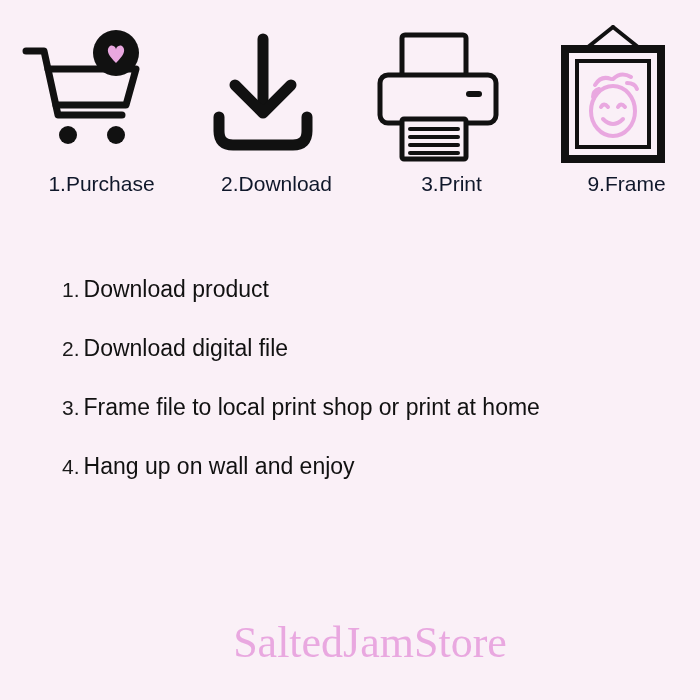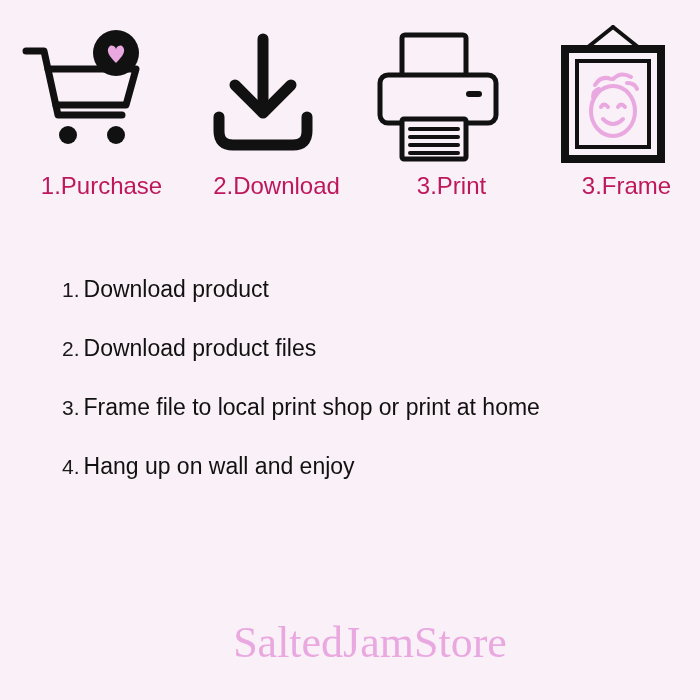--- a/index.html
+++ b/index.html
@@ -38,23 +38,23 @@
     align-items: center;
   }
   .step-art {
     height: 150px;
     display: flex;
     align-items: center;
     justify-content: center;
   }
   .step-label {
     margin-top: 4px;
-    font-size: 24px;
+    font-size: 21px;
     letter-spacing: 0px;
-    color: #be185d;
+    color: #0f172a;
     white-space: nowrap;
     margin-left: 28px;
   }
 
   
   .instructions {
     position: absolute;
     top: 276px;
     left: 62px;
     width: 600px;
@@ -168,33 +168,33 @@
             <path d="M58 84 q3 -5 7 0"></path>
             <path d="M75 84 q3 -5 7 0"></path>
             <path d="M60 96 q10 10 20 0"></path>
             <path d="M52 62 q6 -10 16 -6"></path>
             <path d="M70 56 q8 -8 18 -2"></path>
             <path d="M84 60 q8 0 10 6"></path>
             <path d="M56 66 q-6 2 -6 8"></path>
           </g>
         </svg>
       </div>
-      <div class="step-label">3.Frame</div>
+      <div class="step-label">9.Frame</div>
     </div>
 
   </div>
 
   <div class="instructions">
     <div class="instruction">
       <span class="instruction-num">1.</span>
       <span class="instruction-text">Download product</span>
     </div>
     <div class="instruction">
       <span class="instruction-num">2.</span>
-      <span class="instruction-text">Download product files</span>
+      <span class="instruction-text">Download digital file</span>
     </div>
     <div class="instruction">
       <span class="instruction-num">3.</span>
       <span class="instruction-text">Frame file to local print shop or print at home</span>
     </div>
     <div class="instruction">
       <span class="instruction-num">4.</span>
       <span class="instruction-text">Hang up on wall and enjoy</span>
     </div>
   </div>

